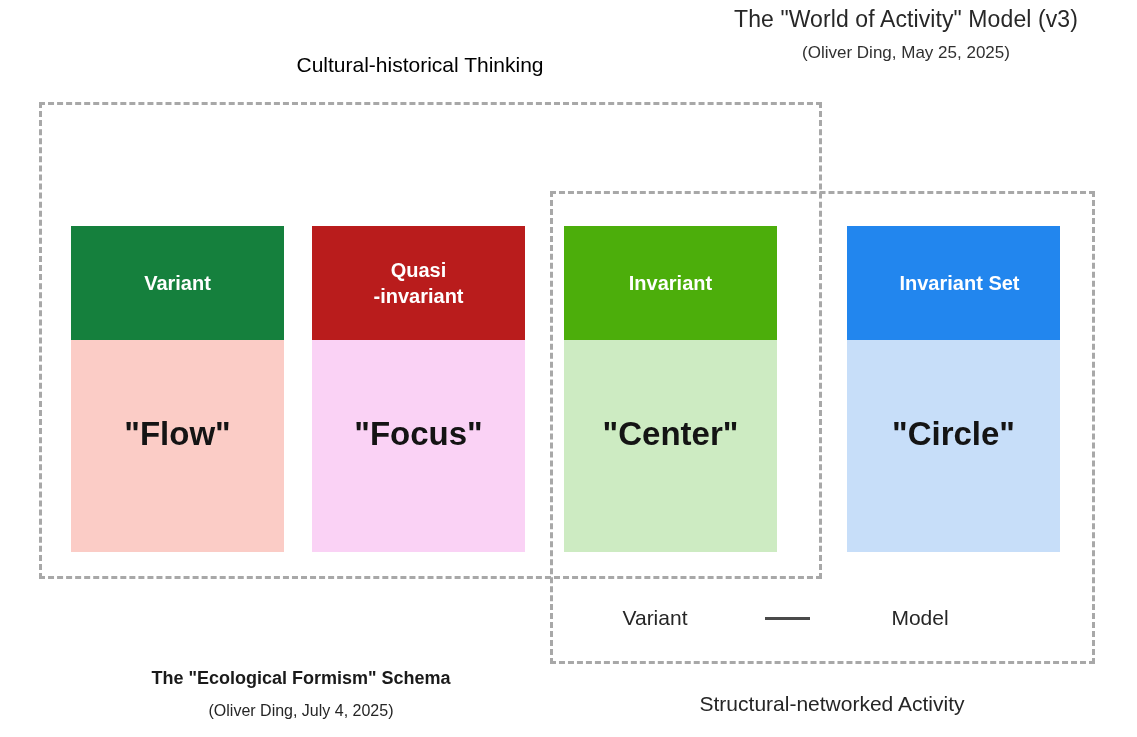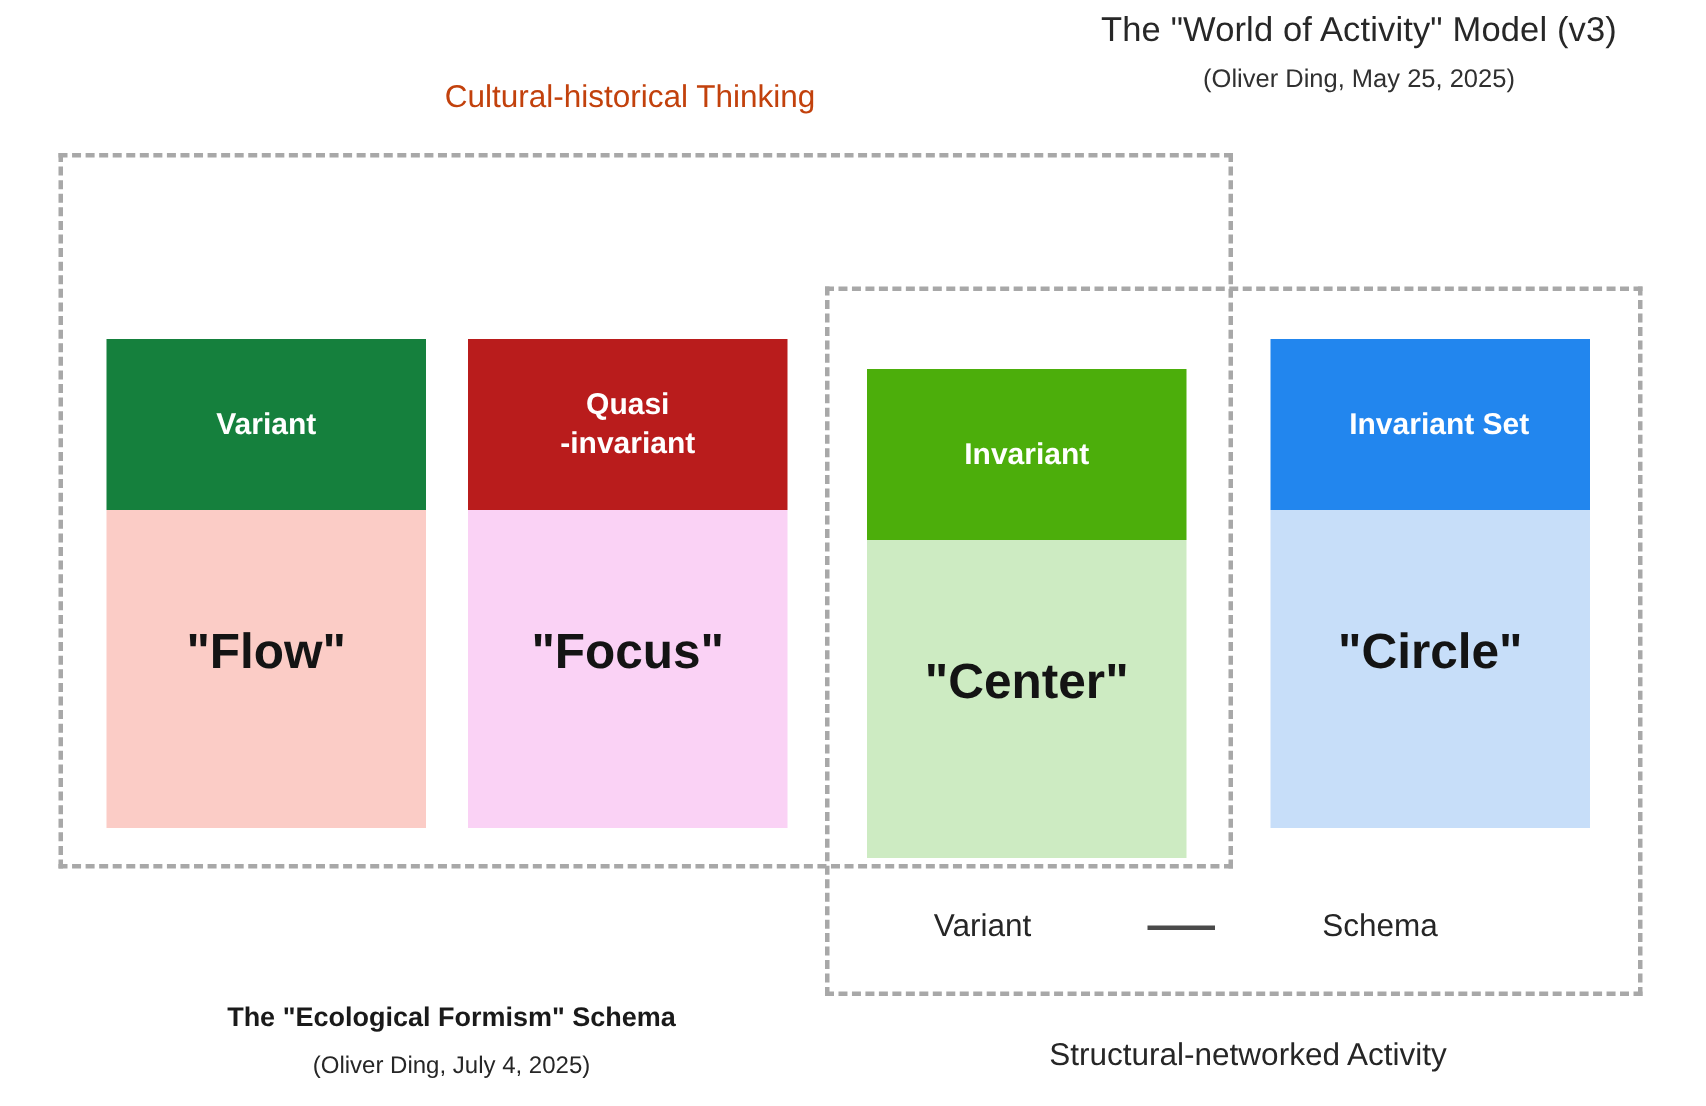--- a/index.html
+++ b/index.html
@@ -41,21 +41,21 @@
     color: #303030;
     white-space: nowrap;
   }
   .top-caption {
     position: absolute;
     left: 140px;
     top: 53px;
     width: 560px;
     text-align: center;
     font-size: 21px;
-    color: #c2410c;
+    color: #000000;
     white-space: nowrap;
   }
   .bottom-caption {
     position: absolute;
     left: 552px;
     top: 692px;
     width: 560px;
     text-align: center;
     font-size: 21px;
     color: #262626;
@@ -139,21 +139,21 @@
   .card {
     position: absolute;
     top: 226px;
     width: 213px;
     height: 326px;
     display: flex;
     flex-direction: column;
   }
   #card-0 { left: 71px; }
   #card-1 { left: 312px; }
-  #card-2 { left: 578px; margin-top: 20px; }
+  #card-2 { left: 564px; }
   #card-3 { left: 847px; }
 
   .card-top {
     height: 114px;
     display: flex;
     align-items: center;
     justify-content: center;
     color: #ffffff;
     font-size: 20px;
     font-weight: bold;
@@ -188,21 +188,21 @@
   <div class="top-caption">Cultural-historical Thinking</div>
   <div class="bottom-caption">Structural-networked Activity</div>
 
   <div class="schema-title">The "Ecological Formism" Schema</div>
   <div class="schema-subtitle">(Oliver Ding, July 4, 2025)</div>
 
 
   <div class="axis-row" id="axis-bottom">
     <div class="axis-label">Variant</div>
     <div class="axis-dash" style="background-color: rgb(74, 74, 74);"></div>
-    <div class="axis-label">Schema</div>
+    <div class="axis-label">Model</div>
   </div>
 
   <div class="card" id="card-0">
     <div class="card-top" style="background-color: #15803d;">Variant</div>
     <div class="card-bottom" style="background-color: rgb(251, 204, 198);">"Flow"</div>
   </div>
 
   <div class="card" id="card-1">
     <div class="card-top" style="background-color: #b91c1c;">Quasi
 -invariant</div>

